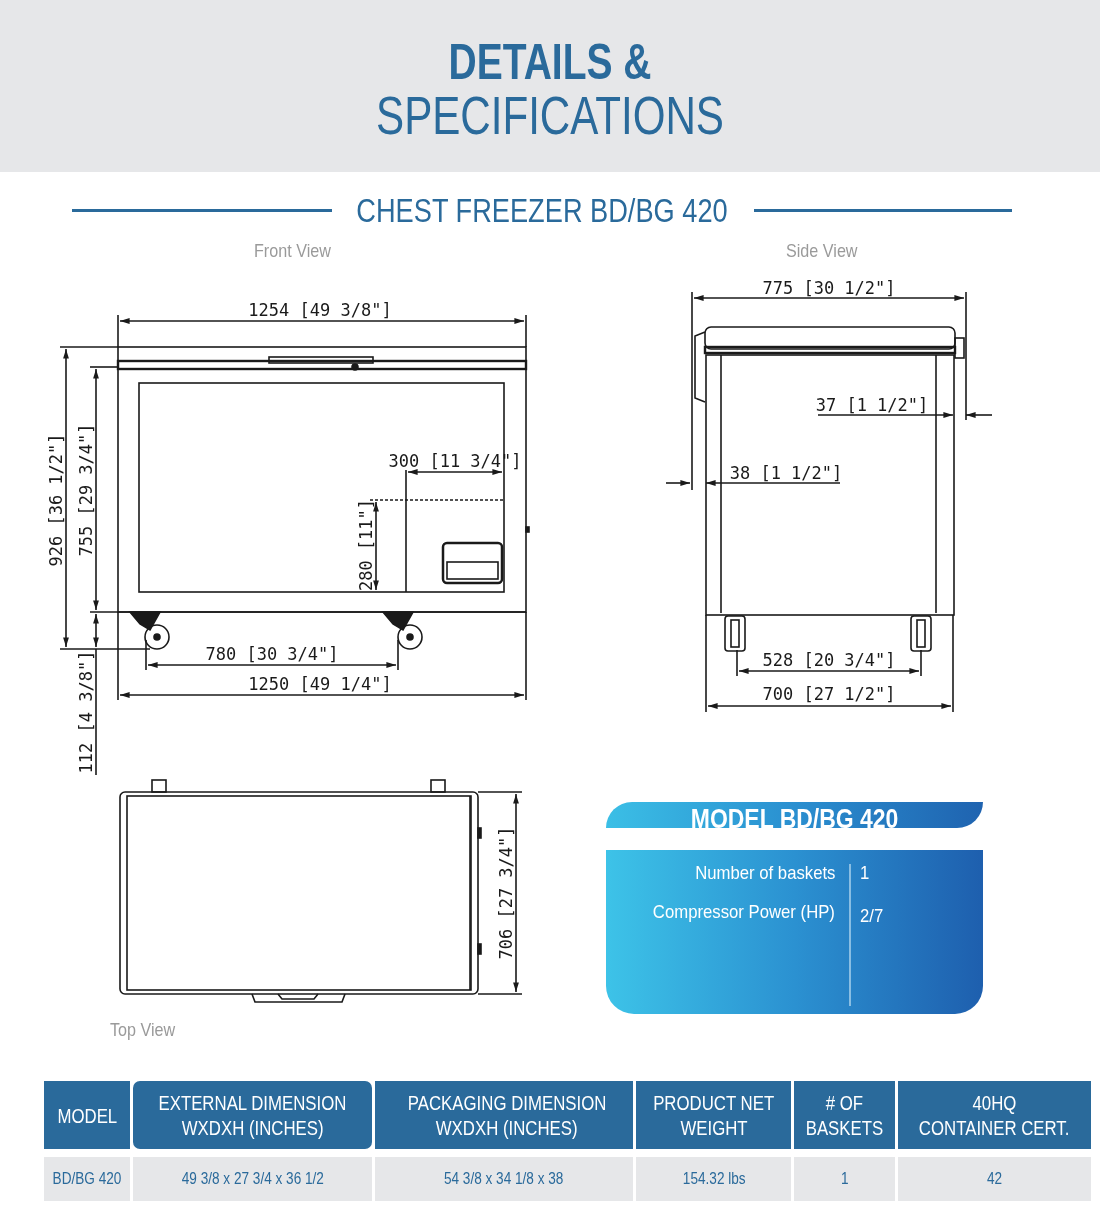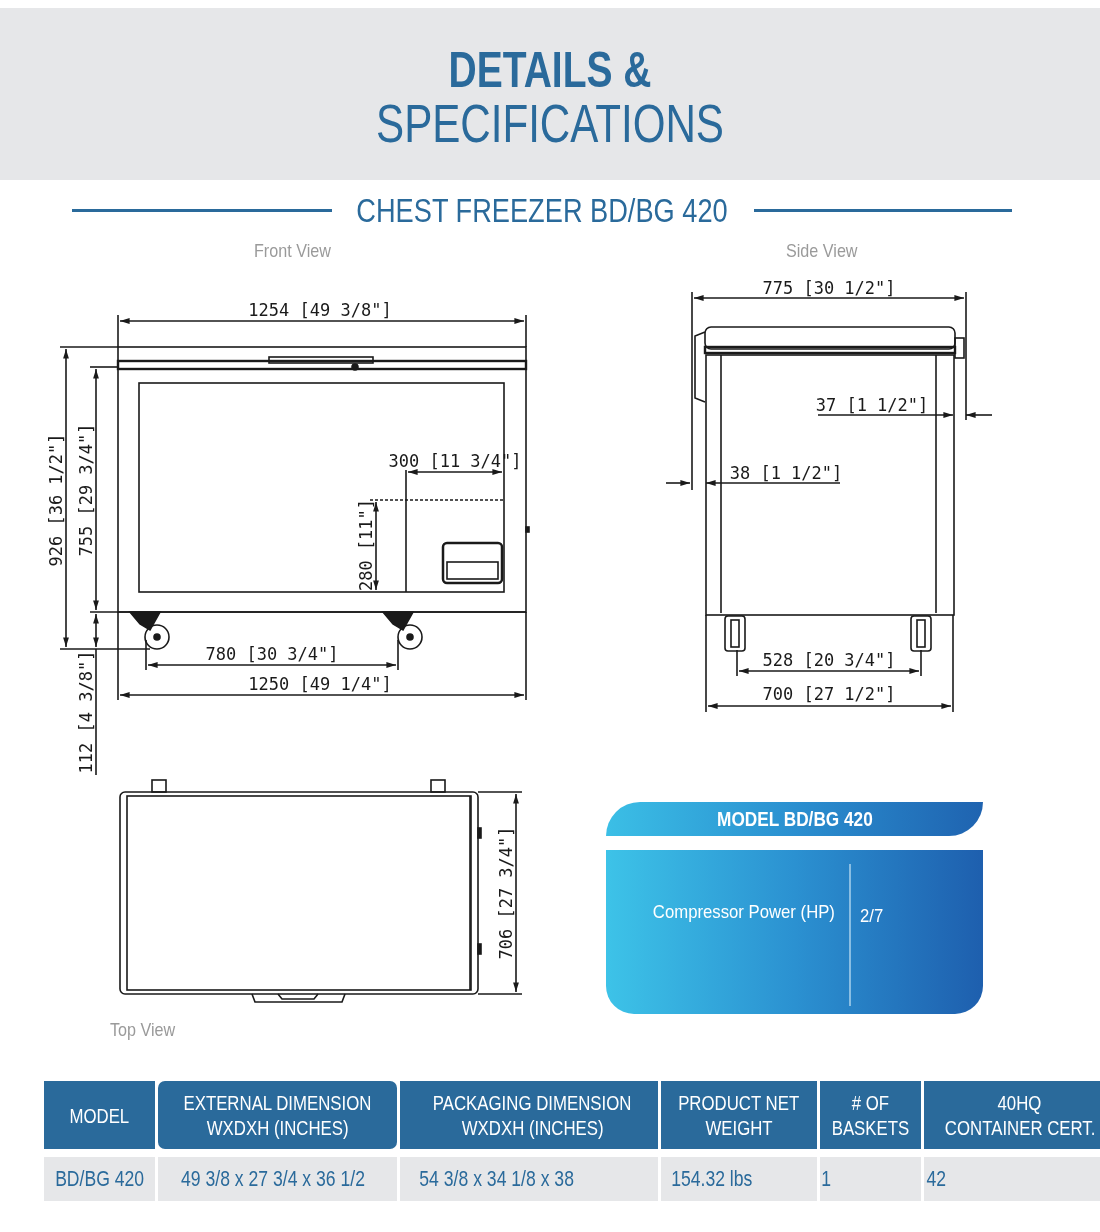--- a/index.html
+++ b/index.html
@@ -1,38 +1,38 @@
 <!DOCTYPE html>
 <html><head>
 <meta charset="utf-8">
 <style>
   * { box-sizing: border-box; margin: 0; padding: 0; }
   body { width: 1100px; height: 1232px; background: #ffffff; font-family: "Liberation Sans", sans-serif; position: relative; overflow: hidden; }
-  .hero { position: absolute; left: 0; top: 0; width: 1100px; height: 172px; background: #e6e7e9; text-align: center; margin-top: 8px; }
+  .hero { position: absolute; left: 0; top: 0; width: 1100px; height: 172px; background: #e6e7e9; text-align: center; }
   .hero .l1 { position: absolute; left: 0; right: 0; top: 34px; font-size: 50px; font-weight: bold; color: #2a6a9b; transform: scaleX(0.78); letter-spacing: 0px; line-height: 56px; }
   .hero .l2 { position: absolute; left: 0; right: 0; top: 86px; font-size: 54px; color: #2a6a9b; transform: scaleX(0.78); line-height: 58px; }
   .subtitle-row { position: absolute; left: 72px; top: 190px; width: 940px; height: 40px; }
   .subtitle-row .rule { position: absolute; top: 19px; height: 3px; background: #2a6a9b; }
   .subtitle-row .rule.left { left: 0; width: 260px; }
   .subtitle-row .rule.right { right: 0; width: 258px; }
   .subtitle-row .text { position: absolute; left: 0; right: 0; top: 0; text-align: center; font-size: 34px; color: #2a6a9b; line-height: 40px; transform: scaleX(0.8); }
   .view-label { position: absolute; font-size: 19px; color: #9a9a9a; transform: scaleX(0.85); transform-origin: left top; }
   svg.drawing { position: absolute; left: 0; top: 0; }
   .dim { font-family: "DejaVu Sans Mono", monospace; font-size: 17px; fill: #1a1a1a; }
-  .card-head { position: absolute; left: 606px; top: 802px; width: 377px; height: 34px; border-radius: 34px 0 34px 0; background: linear-gradient(90deg, #3bbfe6 0%, #2a8fd0 50%, #1f63b0 100%); color: #ffffff; text-align: center; font-weight: bold; font-size: 21px; line-height: 34px; }
+  .card-head { position: absolute; left: 606px; top: 802px; width: 377px; height: 26px; border-radius: 34px 0 34px 0; background: linear-gradient(90deg, #3bbfe6 0%, #2a8fd0 50%, #1f63b0 100%); color: #ffffff; text-align: center; font-weight: bold; font-size: 28px; line-height: 34px; }
   .card-head span { display: inline-block; transform: scaleX(0.82); }
   .card-body { position: absolute; left: 606px; top: 850px; width: 377px; height: 164px; border-radius: 0 0 28px 28px; background: linear-gradient(90deg, #3dc3e8 0%, #2b91d1 50%, #1e5fae 100%); }
   .card-body .sep { position: absolute; left: 243px; top: 14px; width: 2px; height: 142px; background: rgba(180,215,240,0.7); }
   .card-row { position: absolute; left: 0; width: 377px; height: 30px; color: #ffffff; font-size: 19px; }
   .card-row .k { position: absolute; right: 148px; text-align: right; white-space: nowrap; transform: scaleX(0.88); transform-origin: right center; }
   .card-row .v { position: absolute; left: 254px; white-space: nowrap; transform: scaleX(0.88); transform-origin: left center; }
   .card-row.bold .k { font-weight: bold; }
   table.specs { position: absolute; left: 41px; top: 1081px; width: 1018px; border-collapse: separate; border-spacing: 3px 0; }
   table.specs th { background: #2a6a9b; color: #ffffff; font-weight: normal; font-size: 21px; height: 68px; line-height: 25px; text-align: center; padding: 0 2px; }
-  table.specs td { background: #e6e7e9; color: #2a6a9b; font-size: 22px; height: 44px; }
+  table.specs td { background: #e6e7e9; color: #2a6a9b; font-size: 17px; height: 44px; text-align: center; }
   table.specs .gap td { background: transparent; height: 8px; }
   .sq { display: inline-block; transform: scaleX(0.8); white-space: nowrap; }
 </style>
 </head>
 <body>
 
 <div class="hero">
   <div class="l1">DETAILS &amp;</div>
   <div class="l2">SPECIFICATIONS</div>
 </div>
@@ -151,20 +151,24 @@
     <line x1="478" y1="792" x2="522" y2="792"></line>
       <line x1="478" y1="994" x2="522" y2="994"></line>
     <line x1="516" y1="794" x2="516" y2="992" marker-start="url(#arr)" marker-end="url(#arr)"></line>
   </g>
   <text class="dim" transform="translate(512,893) rotate(-90)" text-anchor="middle">706 [27 3/4"]</text>
 </svg>
 
 <div class="card-head"><span>MODEL BD/BG 420</span></div>
 <div class="card-body">
   <div class="sep"></div>
+  <div class="card-row" style="top:12px;">
+    <span class="k">Number of baskets</span>
+    <span class="v">1</span>
+  </div>
   <div class="card-row" style="top:51px;padding-left:20px;">
     <span class="k">Compressor Power (HP)</span>
     <span class="v" style="top:4px;">2/7</span>
   </div>
 </div>
 
 <table class="specs">
   <thead>
     <tr>
       <th style="width:146px;"><span class="sq">MODEL</span></th>

